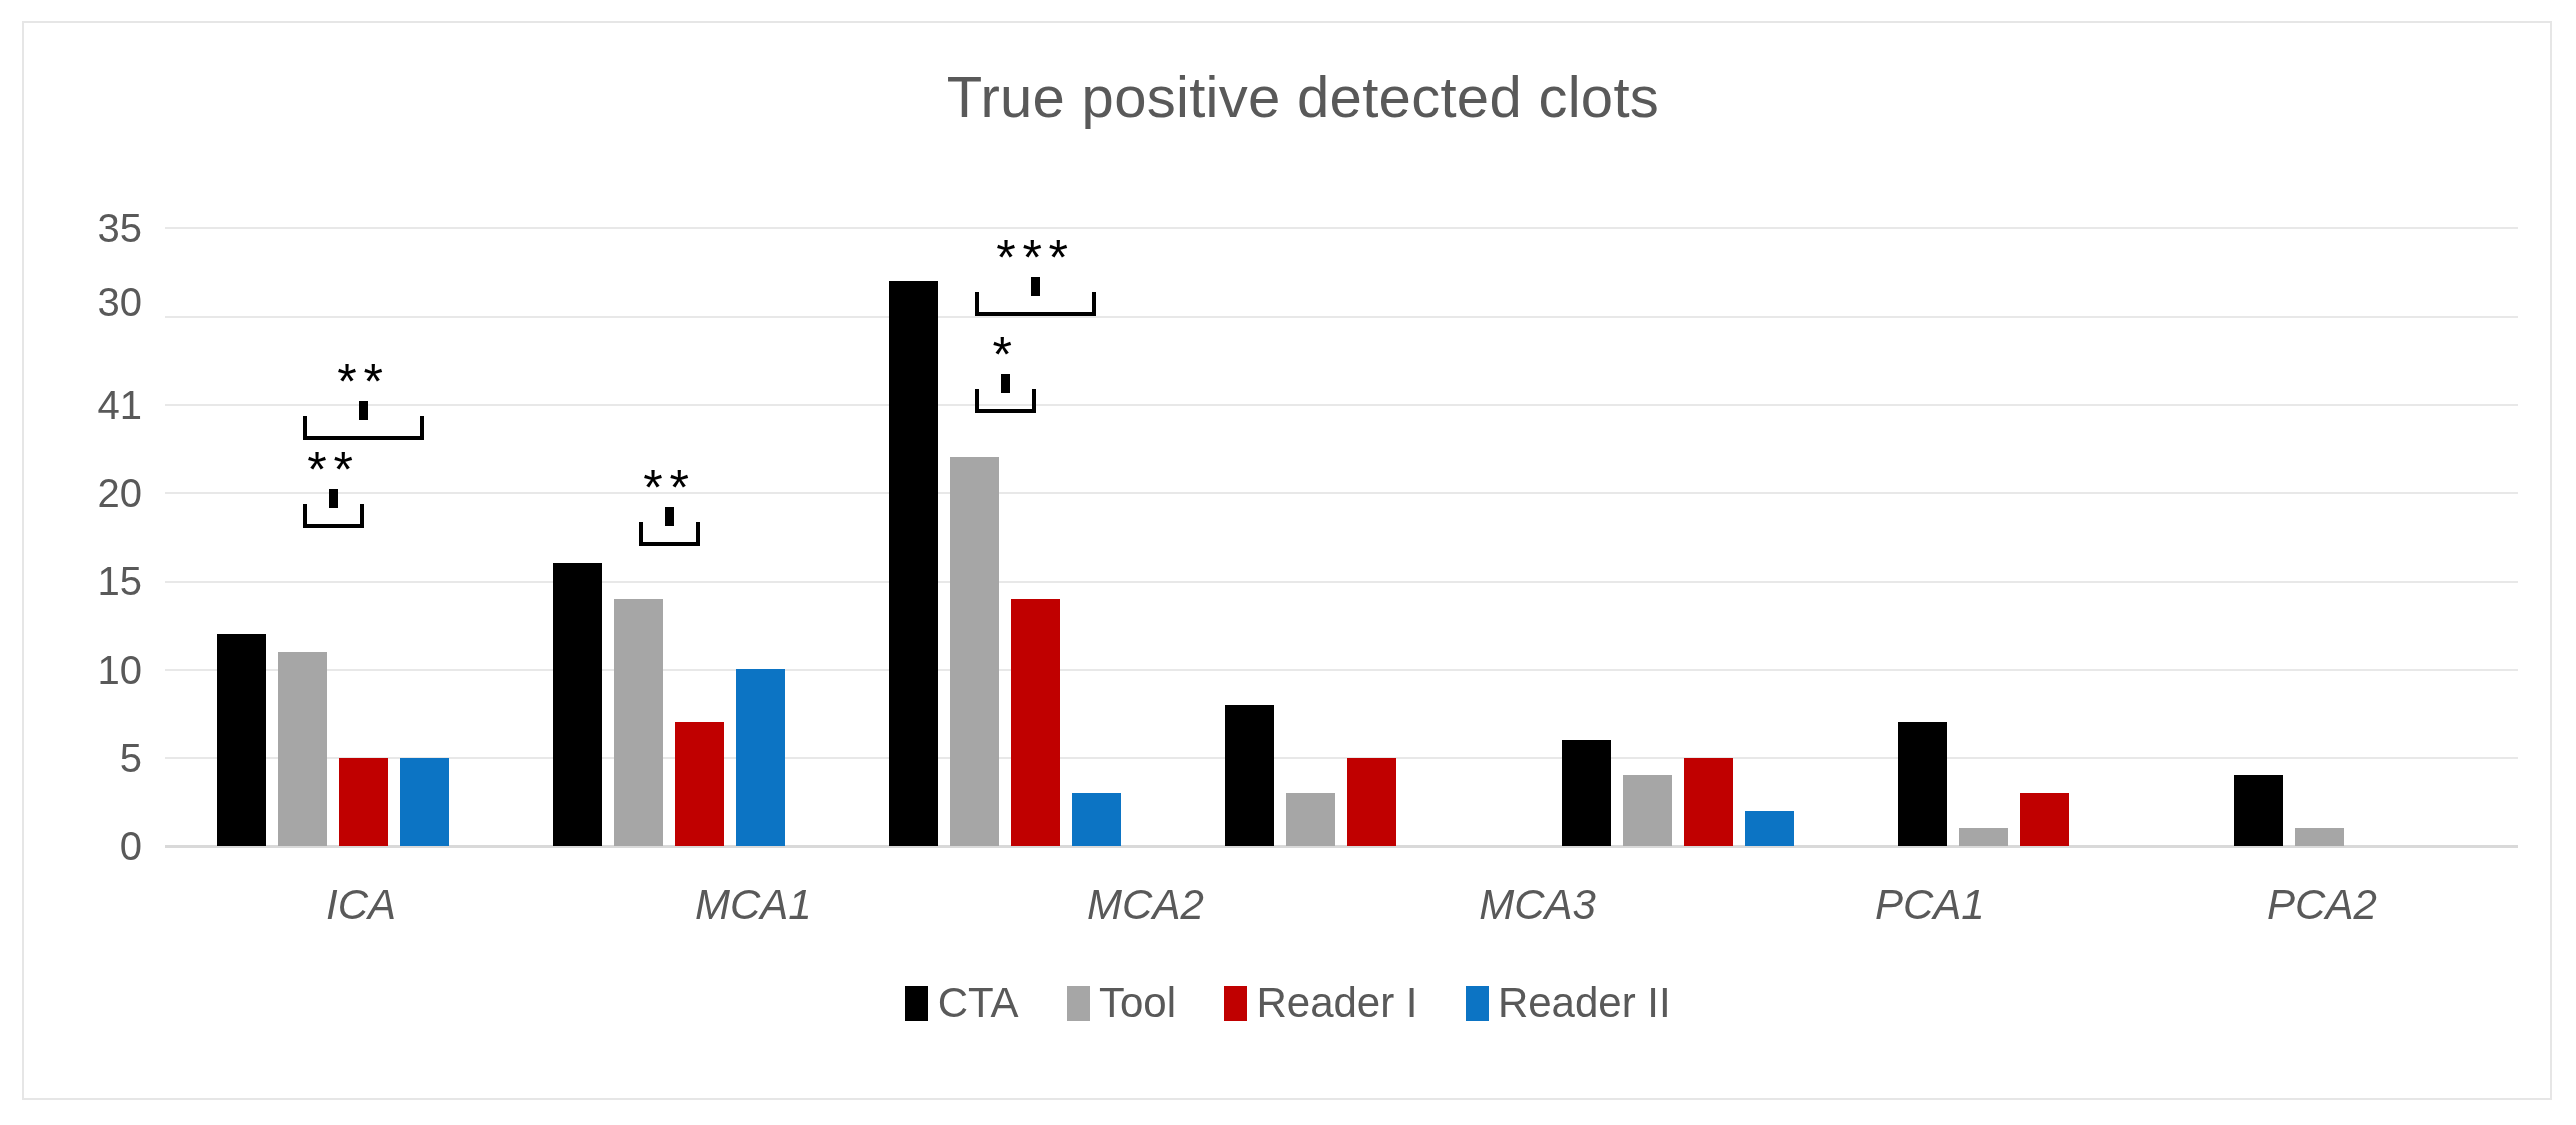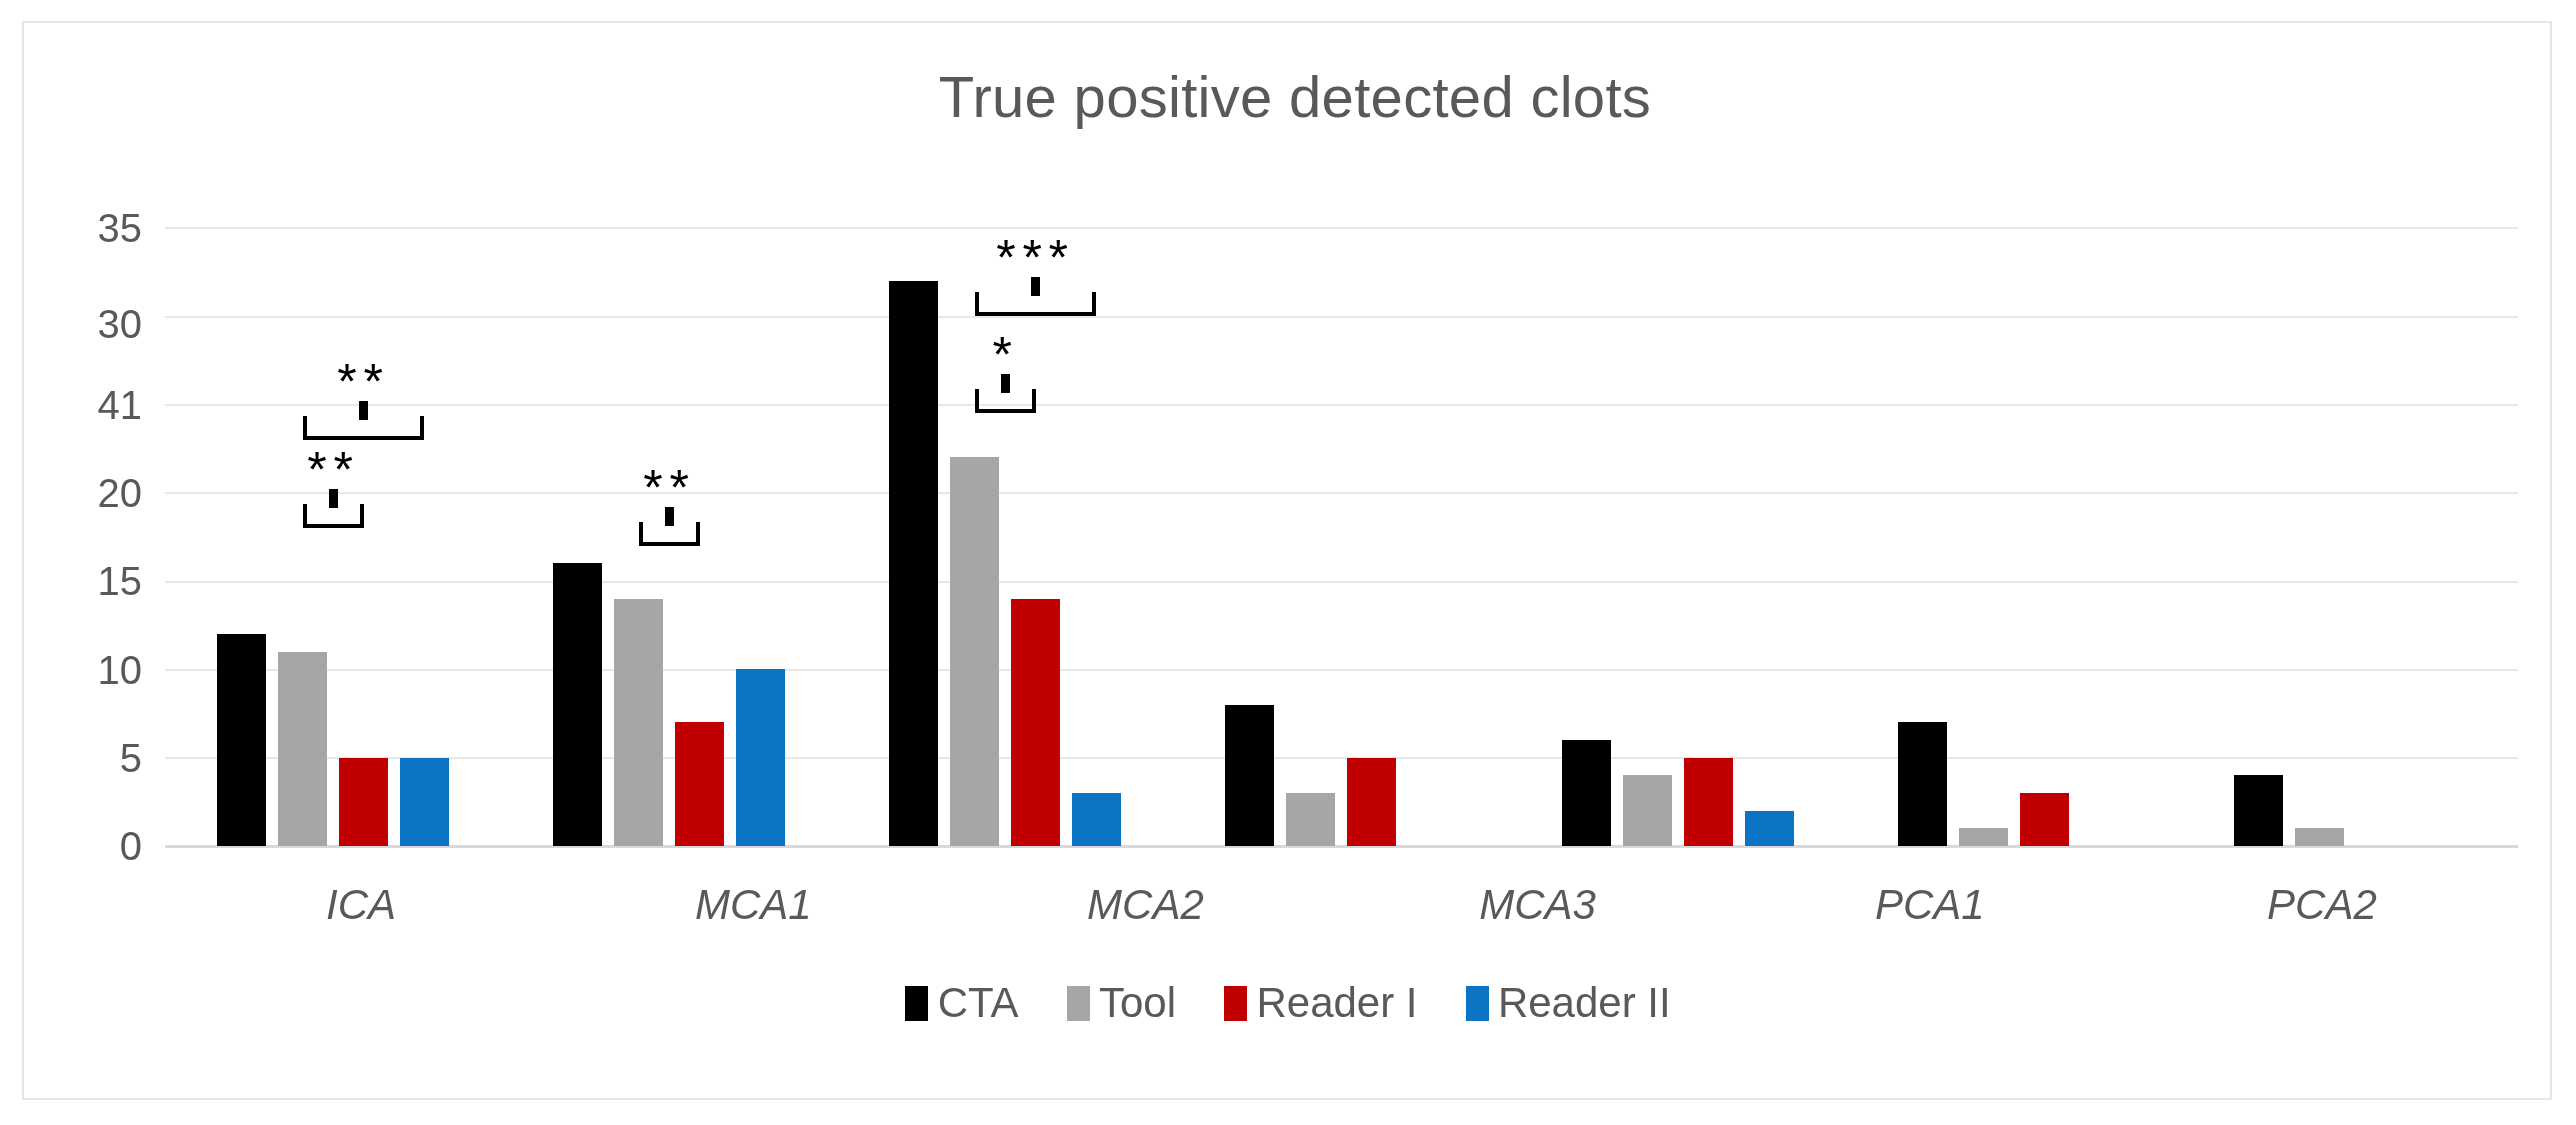--- a/index.html
+++ b/index.html
@@ -9,21 +9,21 @@
     -webkit-font-smoothing:antialiased;
   }
   .chart-frame{
     position:absolute;left:22px;top:21px;
     width:2530px;height:1079px;
     border:2px solid #e6e6e6;
     background:#ffffff;
     box-sizing:border-box;
   }
   .chart-title{
-    position:absolute;left:8px;top:40px;width:100%;
+    position:absolute;left:16px;top:40px;width:100%;
     text-align:center;
     font-size:58px;
     color:#595959;
     font-weight:400;
     letter-spacing:0.3px;
     white-space:nowrap;
   }
   
   .plot{
     position:absolute;left:0;top:0;width:2576px;height:1125px;
@@ -139,21 +139,21 @@
       <div class="gridline" style="top: 316px;"></div>
       <div class="gridline" style="top: 404px;"></div>
       <div class="gridline" style="top: 492px;"></div>
       <div class="gridline" style="top: 581px;"></div>
       <div class="gridline" style="top: 669px;"></div>
       <div class="gridline" style="top: 757px;"></div>
       <div class="axisline" style="top: 845px;"></div>
     </div>
   <div id="yticks">
       <div class="ytick" style="top: 228px;">35</div>
-      <div class="ytick" style="top: 324px;">30</div>
+      <div class="ytick" style="top: 302px;">30</div>
       <div class="ytick" style="top: 405px;">41</div>
       <div class="ytick" style="top: 493px;">20</div>
       <div class="ytick" style="top: 581px;">15</div>
       <div class="ytick" style="top: 670px;">10</div>
       <div class="ytick" style="top: 758px;">5</div>
       <div class="ytick" style="top: 846px;">0</div>
     </div>
   <div class="groups" id="groups">
       <div class="group">
         <div class="bars">

